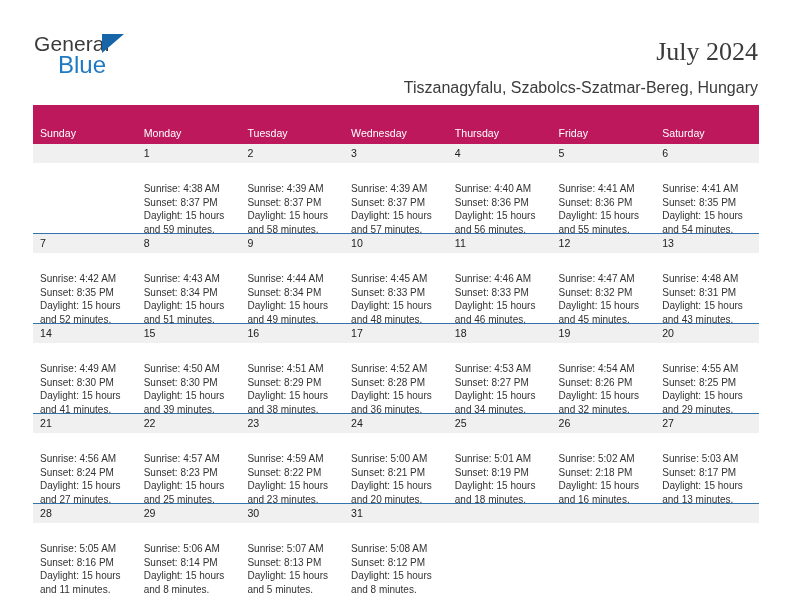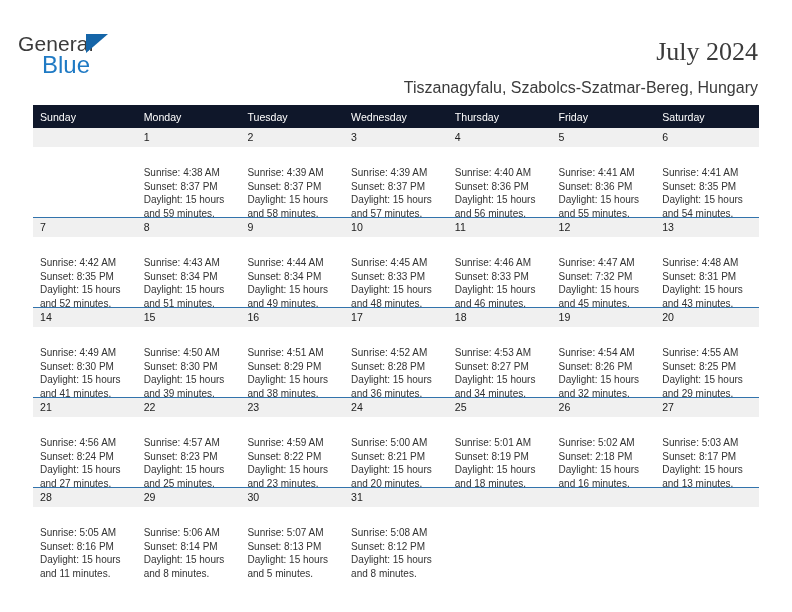--- a/index.html
+++ b/index.html
@@ -26,21 +26,21 @@
   .header {
     position: absolute;
     left: 0;
     top: 0;
     width: 792px;
     height: 100px;
   }
 
   .logo {
     position: absolute;
-    left: 18px;
+    left: 34px;
     top: 33px;
     width: 200px;
     height: 50px;
   }
   .logo-general {
     position: absolute;
     left: 0;
     top: 0;
     font-size: 21px;
     letter-spacing: 0.1px;
@@ -90,26 +90,26 @@
   .calendar {
     position: absolute;
     left: 33px;
     top: 105px;
     width: 726px;
     border-collapse: collapse;
     table-layout: fixed;
   }
 
   .cal-head th {
-    background: #0f172a;
+    background: #be185d;
     color: #ffffff;
     font-size: 10.6px;
     font-weight: normal;
     text-align: left;
-    padding: 6px 0 5px 7px;
+    padding: 22px 0 5px 7px;
     height: 10px;
     border: none;
     font-family: "Liberation Sans", sans-serif;
   }
 
   .cal-body td {
     vertical-align: top;
     padding: 0;
     border: none;
     background: #ffffff;
@@ -308,21 +308,21 @@
                 <div>Daylight: 15 hours</div>
                 <div>and 46 minutes.</div>
               </div>
             </div>
           </td>
           <td>
             <div class="cell-inner">
               <div class="daynum">12</div>
               <div class="details">
                 <div>Sunrise: 4:47 AM</div>
-                <div>Sunset: 7:32 PM</div>
+                <div>Sunset: 8:32 PM</div>
                 <div>Daylight: 15 hours</div>
                 <div>and 45 minutes.</div>
               </div>
             </div>
           </td>
           <td>
             <div class="cell-inner">
               <div class="daynum">13</div>
               <div class="details">
                 <div>Sunrise: 4:48 AM</div>

